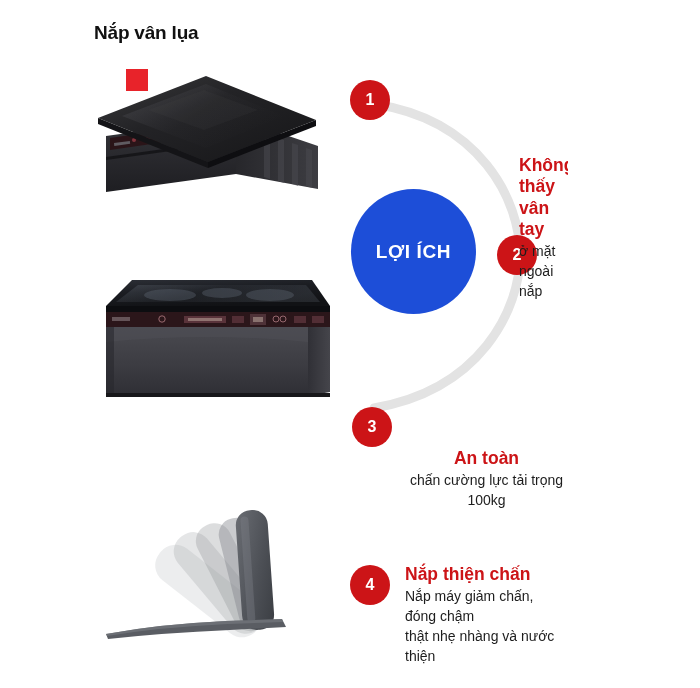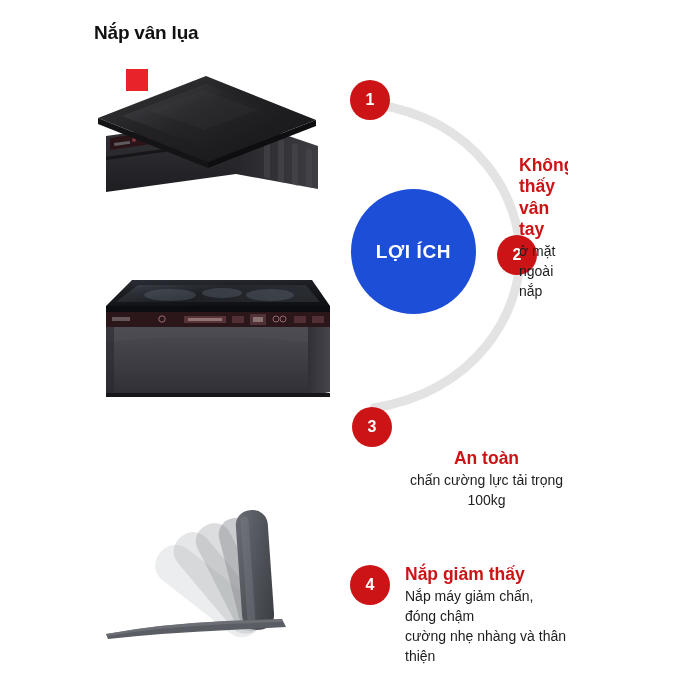--- a/index.html
+++ b/index.html
@@ -323,18 +323,18 @@
 vân tay</p>
     <p class="benefit-sub">ở mặt ngoài nắp</p>
   </div>
 
   <div class="benefit-text" id="text-3">
     <p class="benefit-title">An toàn</p>
     <p class="benefit-sub">chấn cường lực tải trọng 100kg</p>
   </div>
 
   <div class="benefit-text" id="text-4">
-    <p class="benefit-title">Nắp giảm thấy</p>
+    <p class="benefit-title">Nắp thiện chấn</p>
     <p class="benefit-sub">Nắp máy giảm chấn, đóng chậm
-cường nhẹ nhàng và thân thiện</p>
+thật nhẹ nhàng và nước thiện</p>
   </div>
 
 </div>
 
 </body></html>

